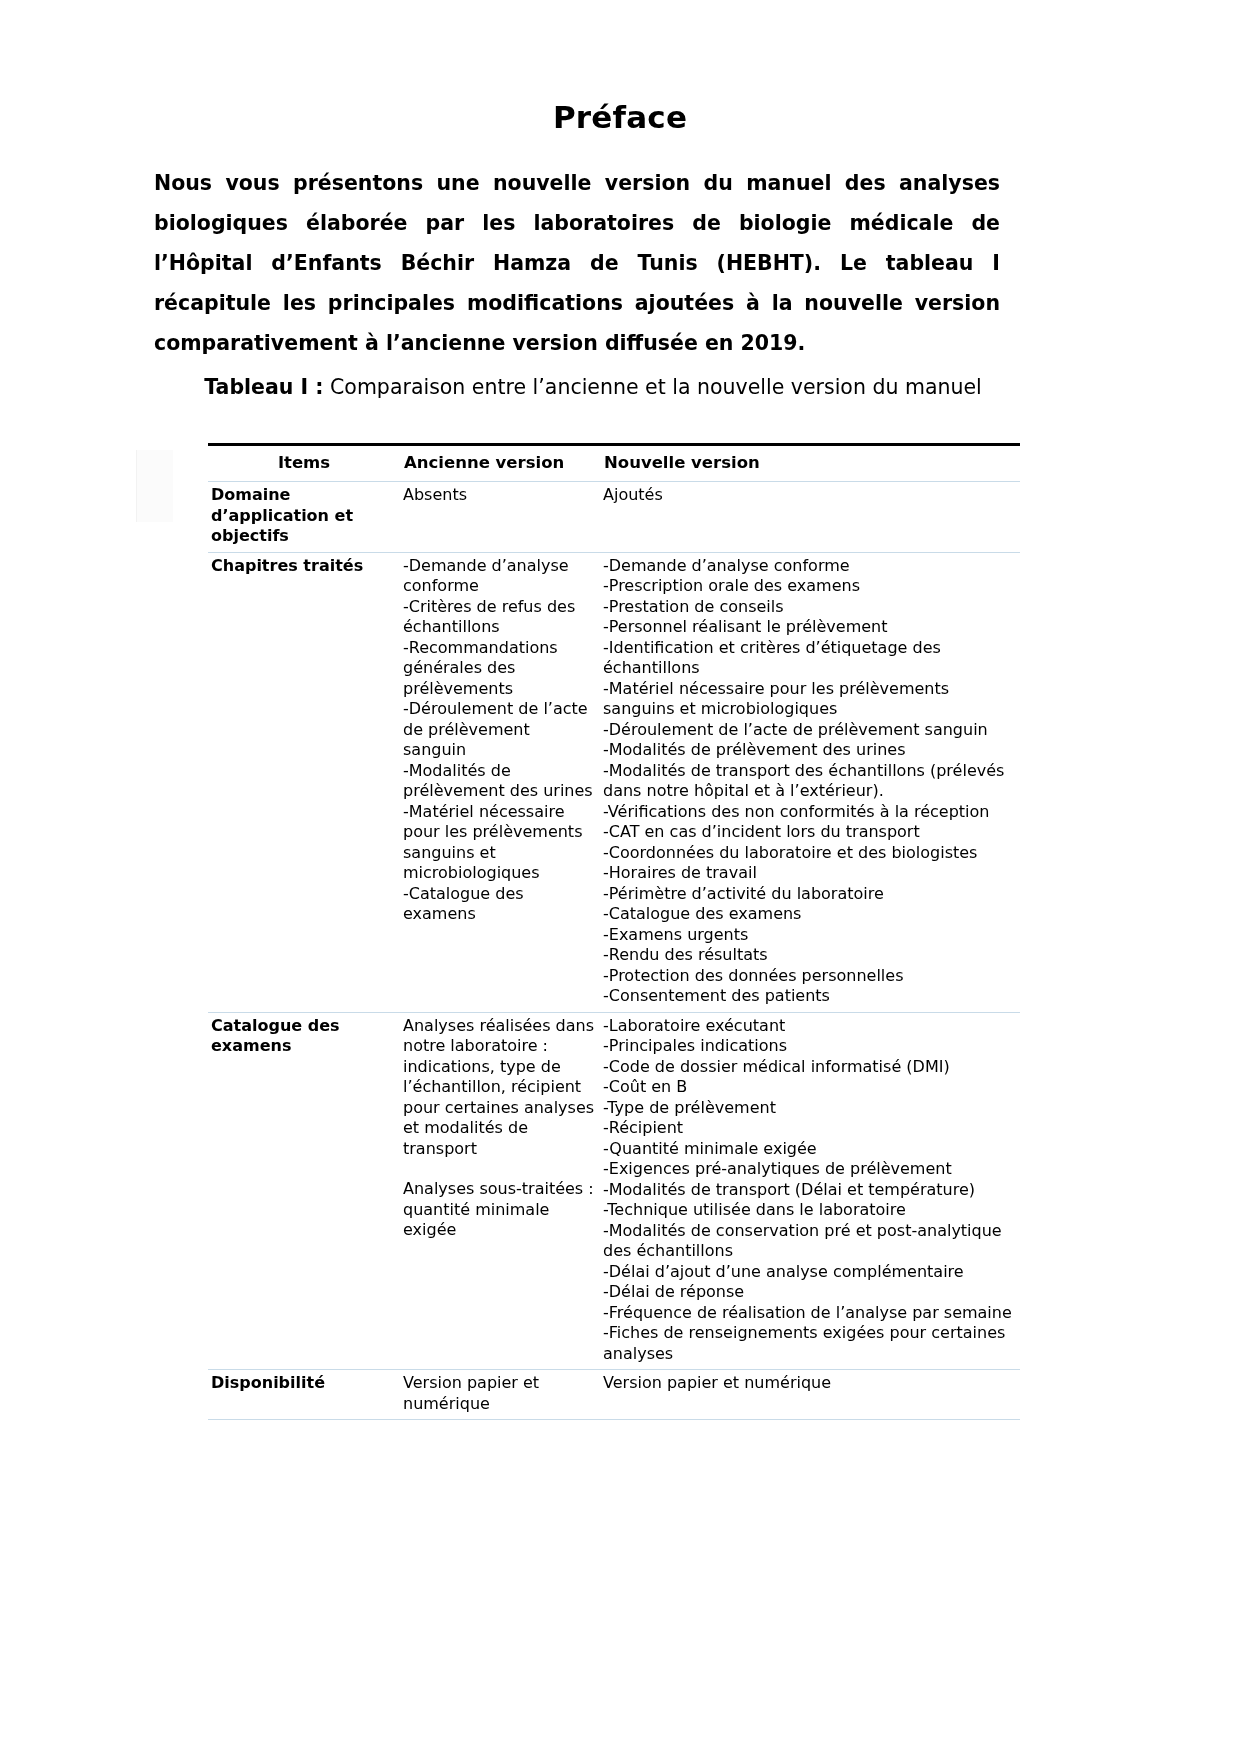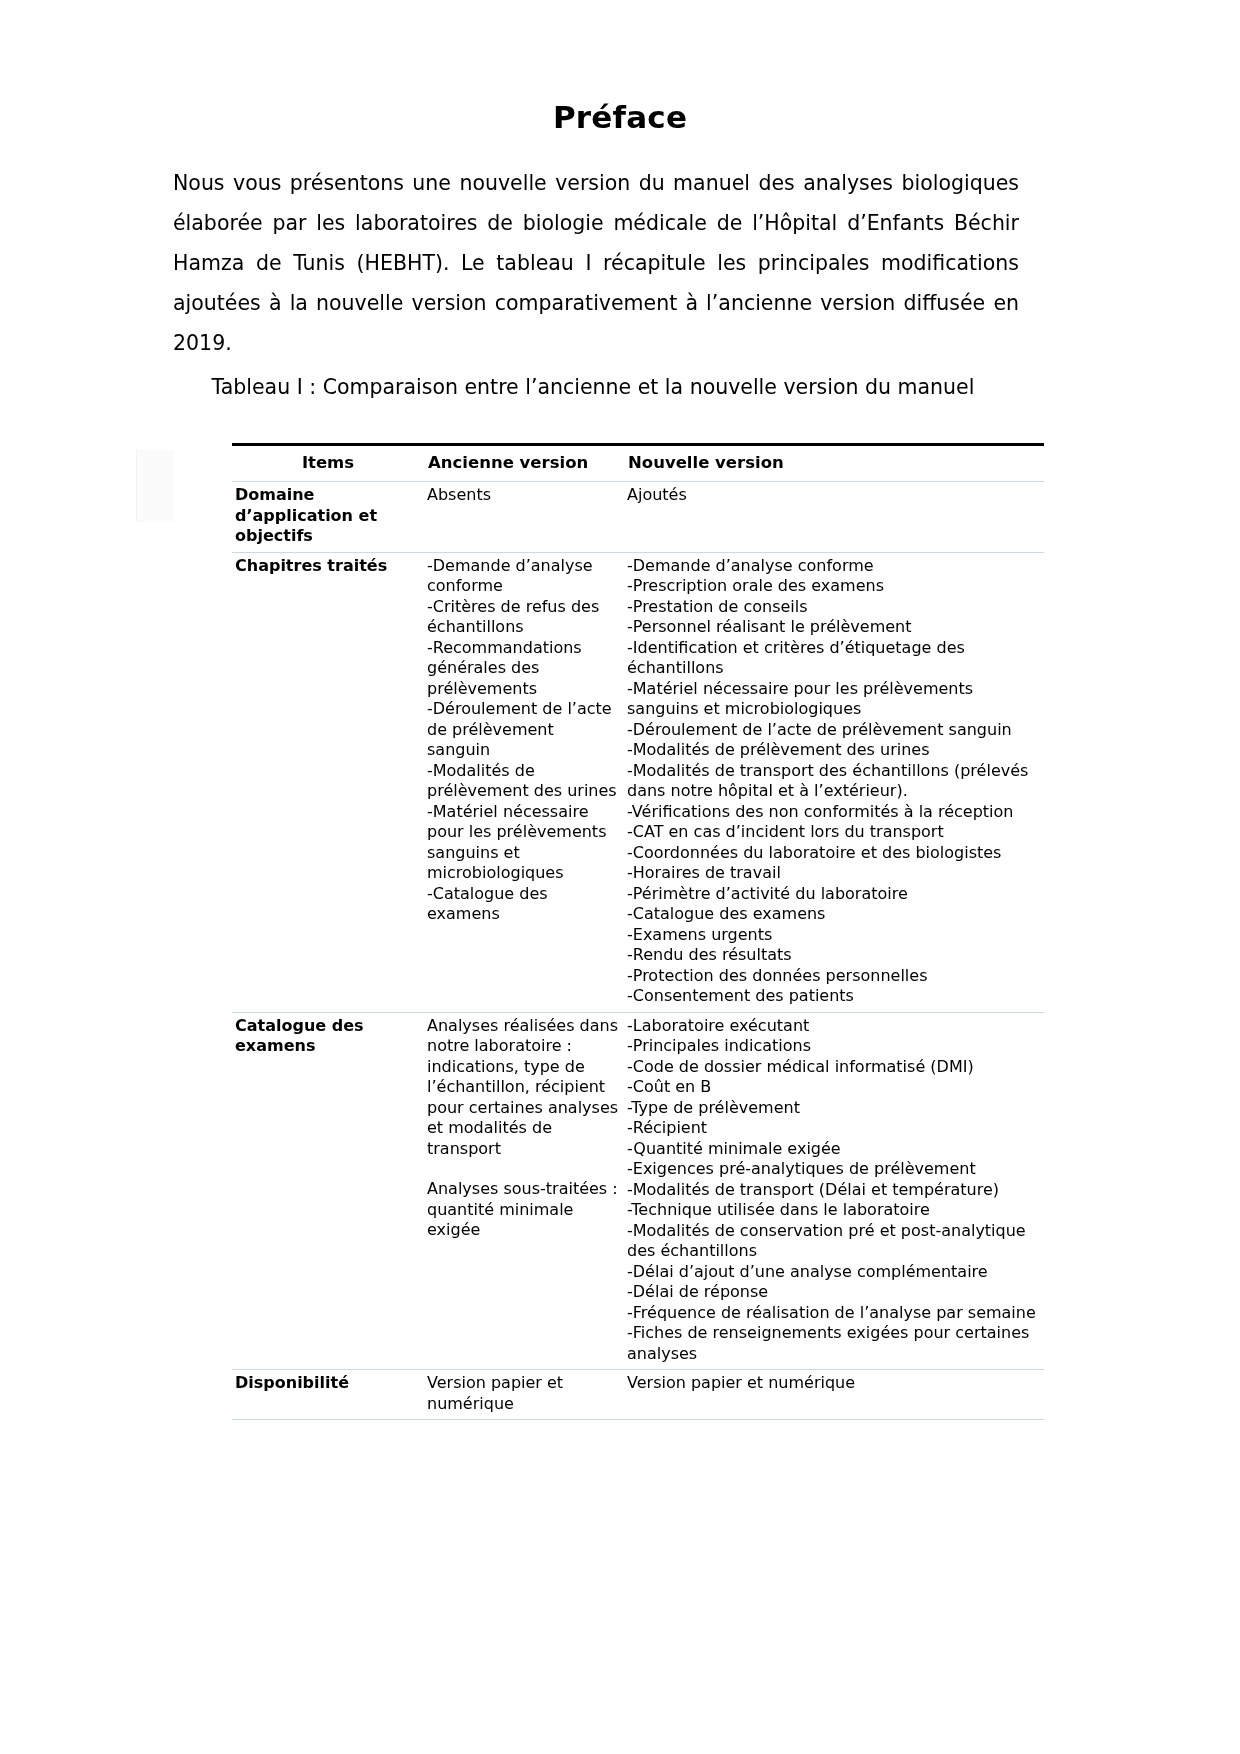--- a/index.html
+++ b/index.html
@@ -33,27 +33,28 @@
     margin: 0;
     padding-top: 100px;
     line-height: 1.1;
   }
 
   
   .intro {
     margin: 0;
     padding: 0;
     position: absolute;
-    left: 173px;
+    left: 154px;
     top: 163px;
     width: 846px;
     font-size: 20.5px;
     line-height: 40px;
     text-align: justify;
     text-justify: inter-word;
+    font-weight: bold;
   }
 
   
   .authors {
     position: absolute;
     left: 170px;
     top: 330px;
     width: 840px;
     text-align: right;
     font-size: 17px;
@@ -63,21 +64,21 @@
   
   .table-caption {
     position: absolute;
     left: 170px;
     top: 372px;
     width: 846px;
     text-align: center;
     font-size: 20.5px;
     line-height: 30px;
   }
-  .table-caption .lbl { font-weight: normal; }
+  .table-caption .lbl { font-weight: bold; }
 
   
   .margin-artifact {
     position: absolute;
     left: 136px;
     top: 450px;
     width: 36px;
     height: 72px;
     background: #fbfbfb;
     border-left: 1px solid #f2f2f2;
@@ -88,21 +89,20 @@
     position: absolute;
     left: 208px;
     top: 443px;
     width: 812px;
   }
   table.cmp {
     border-collapse: collapse;
     width: 812px;
     table-layout: fixed;
     font-size: 16px;
-    margin-left: 24px;
   }
   table.cmp col.c1 { width: 192px; }
   table.cmp col.c2 { width: 200px; }
   table.cmp col.c3 { width: 420px; }
 
   table.cmp thead th {
     border-top: 3.5px solid #000;
     border-bottom: 1.2px solid #c9dbe8;
     padding: 6px 4px 8px 4px;
     font-weight: bold;

